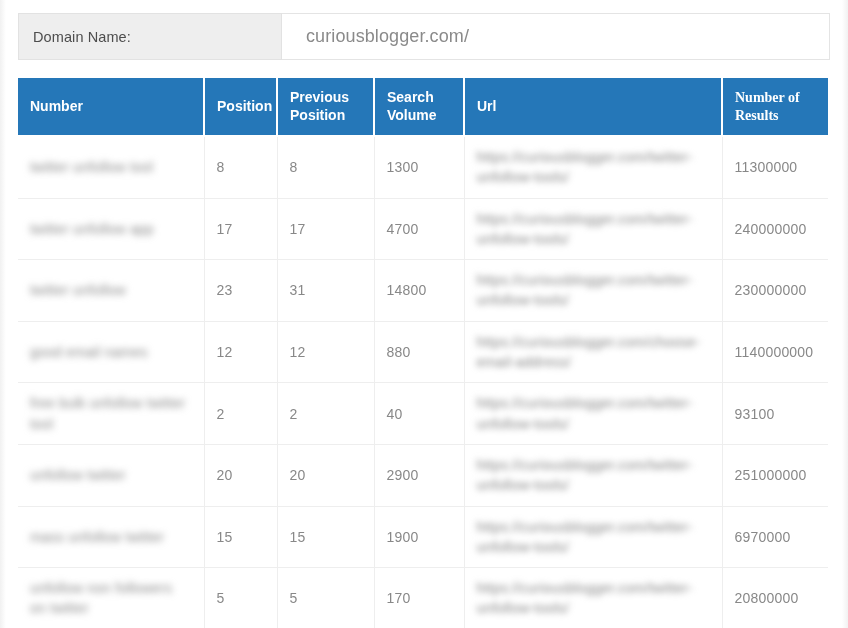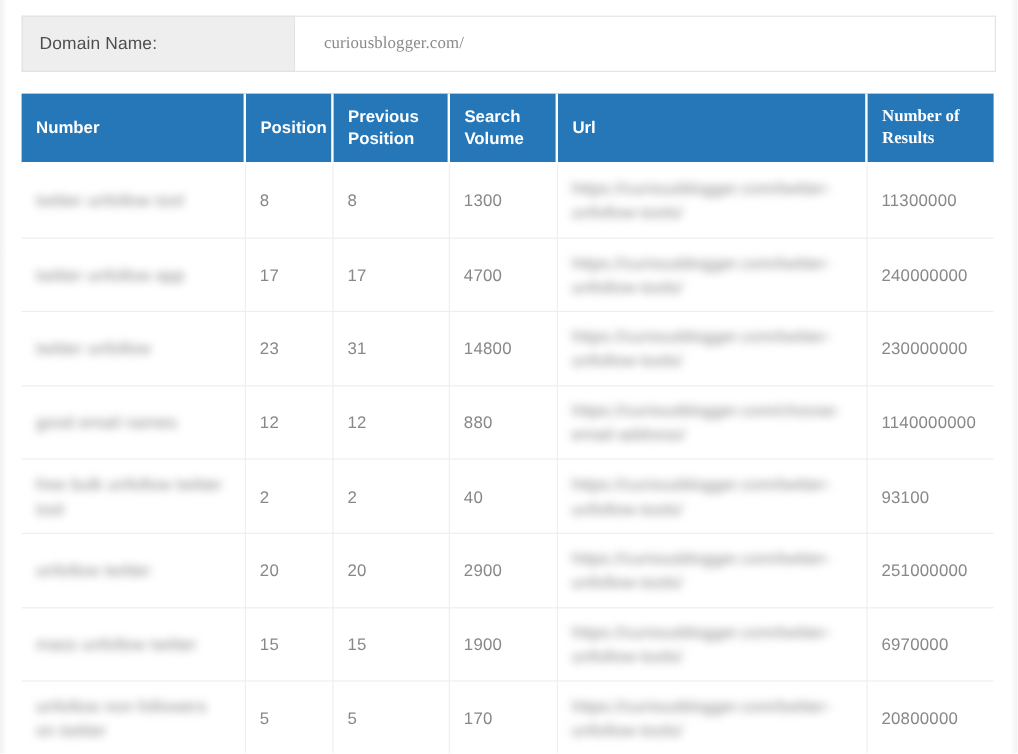--- a/index.html
+++ b/index.html
@@ -38,45 +38,44 @@
     position: absolute;
     left: 18px;
     top: 13px;
     width: 812px;
     height: 47px;
     display: flex;
     align-items: stretch;
     box-sizing: border-box;
   }
   .domain-addon {
-    width: 228px;
+    width: 264px;
     background: #eeeeee;
     border: 1px solid #e2e2e2;
     border-right: 1px solid #e2e2e2;
     display: flex;
     align-items: center;
     padding-left: 14px;
     box-sizing: border-box;
     font-size: 14.5px;
     color: #4d4d4d;
     letter-spacing: .1px;
   }
   .domain-value {
     flex: 1;
     background: #ffffff;
     border: 1px solid #e4e4e4;
     border-left: none;
     display: flex;
     align-items: center;
     padding-left: 24px;
     box-sizing: border-box;
-    font-size: 14px;
+    font-size: 18px;
     color: #8a8a8a;
     letter-spacing: .1px;
-    font-family: Liberation Serif, serif;
   }
 
   
   .table-wrap {
     position: absolute;
     left: 18px;
     top: 78px;
     width: 810px;
   }
   table.kw {

